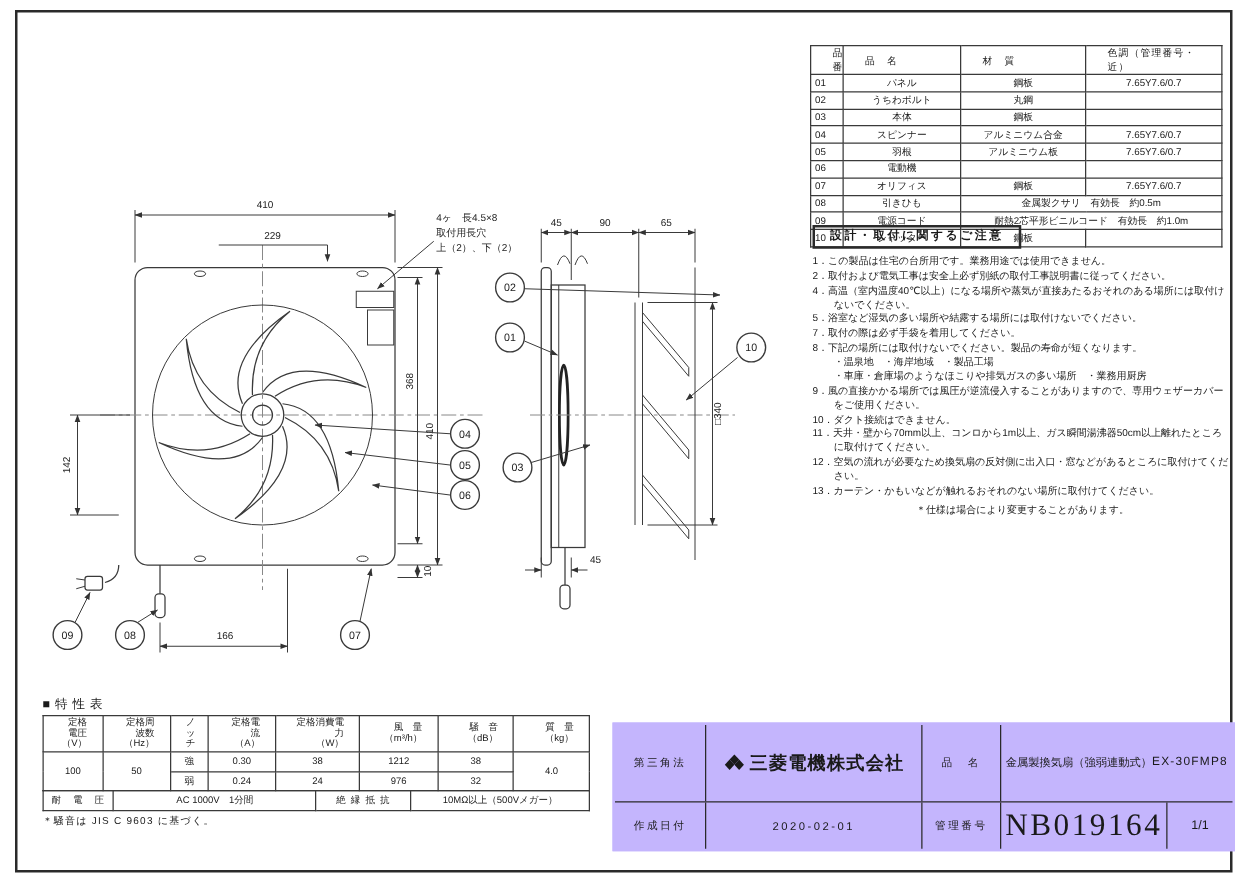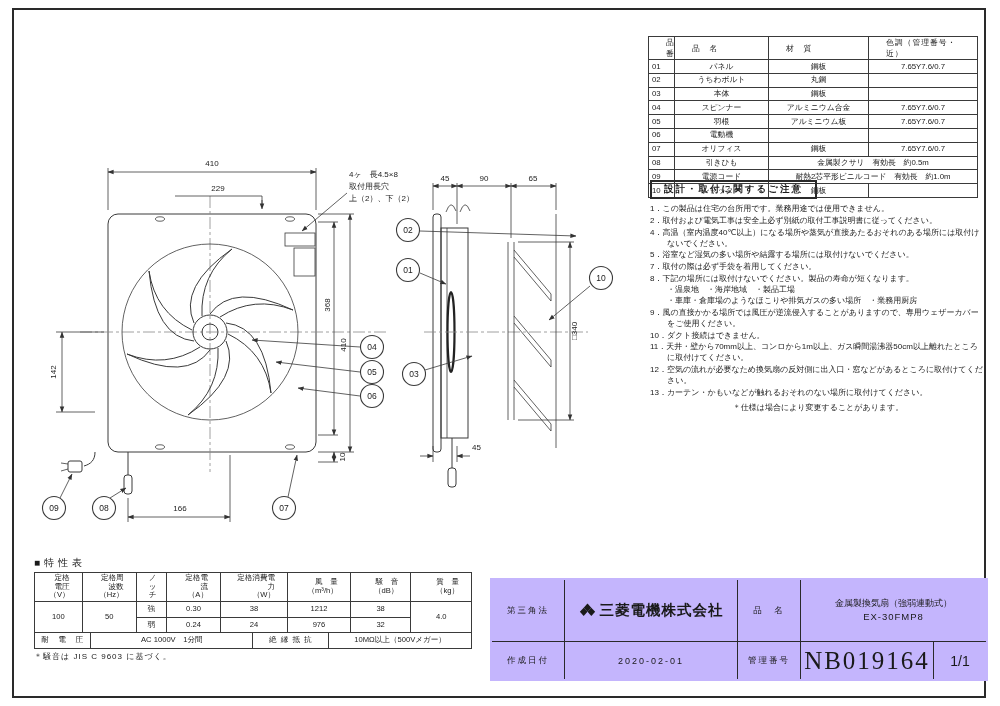--- a/index.html
+++ b/index.html
@@ -36,26 +36,26 @@
           display:flex;flex-direction:column;background:#c4b5fd}
   .tb-row{display:flex;min-height:0}
   .tb-row1{flex:1.65;border-bottom:1px solid #2a2a2a}
   .tb-row2{flex:1}
   .tb-cell{border-right:1px solid #2a2a2a;display:flex;align-items:center;justify-content:center;
            text-align:center;overflow:hidden}
   .tb-cell:last-child{border-right:none}
   .w1{width:72px}.w2{width:172px}.w3{width:62px}
   .small-lbl{font-size:8.5px;letter-spacing:2px}
   .company{font-size:14.5px;font-weight:bold;letter-spacing:1px;display:flex;align-items:flex-end;gap:4px}
-  .prod{flex:1;flex-direction:column;line-height:1.5}
+  .prod{flex:1;line-height:1.5}
   .prod .pn{font-size:9px}
   .prod .pm{font-size:9.5px;letter-spacing:1px}
   .docnum{width:132px;font-family:Liberation Serif, serif;
           font-size:25px;letter-spacing:2px;white-space:nowrap}
-  .page{flex:1;font-size:14px}
+  .page{flex:1;font-size:10px}
   .date{font-size:9px;letter-spacing:2px}
 
   
   .dwg{position:absolute;left:0;top:0}
   .thin{stroke:#3a3a3a;stroke-width:1;fill:none}
   .thin2{stroke:#3a3a3a;stroke-width:.8;fill:none}
   .cl{stroke:#888;stroke-width:.8;stroke-dasharray:12 3 3 3;fill:none}
   .dim{font-size:8px;fill:#222}
   .balloon circle{fill:#fff;stroke:#3a3a3a;stroke-width:1.1}
   .balloon text{font-size:8.5px;fill:#222;text-anchor:middle}

